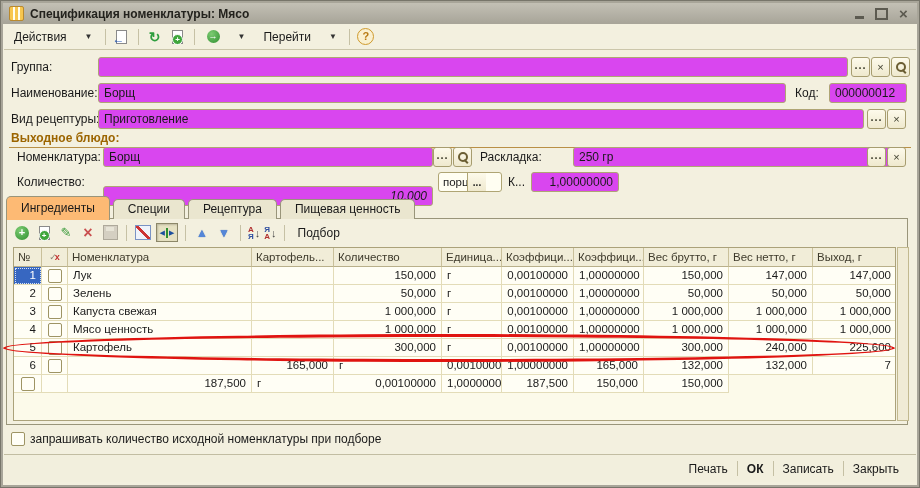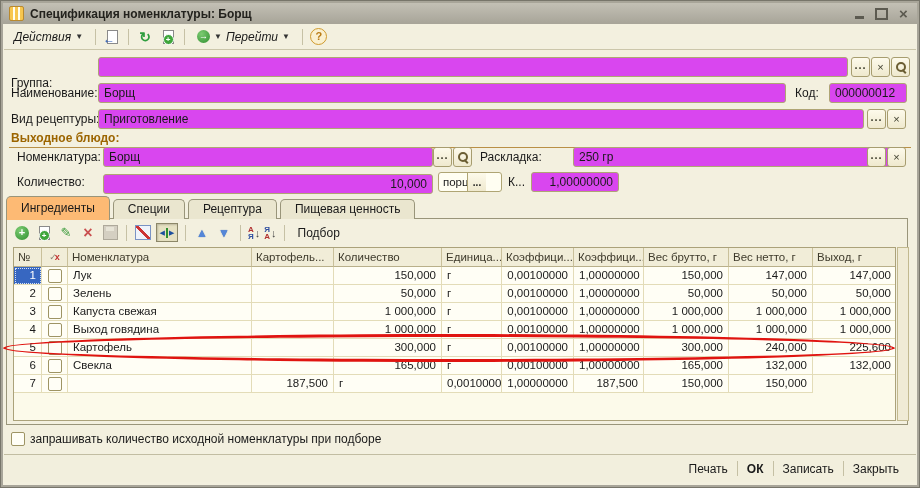--- a/index.html
+++ b/index.html
@@ -13,21 +13,21 @@
     repeating-linear-gradient(90deg,#F7C64F 0 3px,#FFFDF0 3px 5px);border-radius:2px;flex:0 0 auto;}
   .title-text{font-weight:bold;color:#23221D;white-space:nowrap;}
   .win-controls{margin-left:auto;display:flex;gap:7px;}
   .wc{width:15px;height:15px;display:flex;align-items:center;justify-content:center;color:#5C5A50;}
   .wc-min i{display:block;width:9px;height:3px;background:#5C5A50;margin-top:8px;}
   .wc-max i{display:block;width:9px;height:8px;border:2px solid #5C5A50;}
   .wc-close{font-size:15px;font-weight:bold;line-height:15px;}
   
   .toolbar{position:absolute;left:3px;top:23px;right:3px;height:25px;background:#F3F0DF;
     border-bottom:1px solid #CBC6AA;display:flex;align-items:center;padding:0 4px;gap:3px;}
-  .tbtn{display:flex;align-items:center;gap:4px;padding:2px 6px;border-radius:3px;cursor:default;font-style:italic;}
+  .tbtn{display:flex;align-items:center;gap:18px;padding:2px 6px;border-radius:3px;cursor:default;}
   .caret{font-size:8px;color:#333;}
   .sep{width:1px;height:16px;background:#C6C1A5;margin:0 3px;flex:0 0 auto;}
   .ticon{width:20px;height:19px;display:flex;align-items:center;justify-content:center;position:relative;}
   .mini-doc{width:9px;height:12px;background:#FFFFFF;border:1px solid #8A8A8A;position:relative;}
   .badge-plus{position:absolute;right:-1px;bottom:-2px;width:9px;height:9px;border-radius:50%;
     background:#3FA63C;color:#fff;font-size:8px;line-height:9px;text-align:center;font-weight:bold;border:1px solid #fff;}
   .blue-arr{position:absolute;left:1px;bottom:0;color:#2456B4;font-weight:bold;font-size:12px;}
   .refresh{color:#2E9E3E;font-weight:bold;font-size:14px;}
   .go-ball{width:13px;height:13px;border-radius:50%;background:radial-gradient(circle at 35% 30%,#7CCB72,#2F8F2F);
     color:#fff;font-size:9px;line-height:13px;text-align:center;font-weight:bold;}
@@ -105,21 +105,21 @@
   .red-ellipse{position:absolute;left:2px;top:333px;width:892px;height:28px;border:3px solid #E01410;
     border-radius:50%/50%;pointer-events:none;z-index:9;box-sizing:border-box;}
 </style>
 </head>
 <body>
 
 <div class="window">
 
   <div class="titlebar">
     <span class="title-icon"></span>
-    <span class="title-text">Спецификация номенклатуры: Борщ</span>
+    <span class="title-text">Спецификация номенклатуры: Мясо</span>
     <span class="win-controls">
       <span class="wc wc-min">
           <i></i>
         </span>
       <span class="wc wc-max">
           <i></i>
         </span>
       <span class="wc wc-close">×</span>
     </span>
   </div>
@@ -149,21 +149,21 @@
       <span class="caret">▼</span>
       <span>Перейти</span>
       <span class="caret">▼</span>
     </span>
     <span class="sep"></span>
     <span class="ticon">
       <span class="help-ball">?</span>
     </span>
   </div>
 
-  <span class="lbl" style="left:10px;top:56px;margin-top:16px;">Группа:</span>
+  <span class="lbl" style="left:10px;top:56px;">Группа:</span>
   <span class="fld" style="left:97px;top:56px;width:738px;"></span>
   <span class="fbtn" style="left:850px;top:56px;">
       <span class="dots">...</span>
     </span>
   <span class="fbtn" style="left:870px;top:56px;">×</span>
   <span class="fbtn" style="left:890px;top:56px;">
       <span class="mag">
         <i></i>
         <b></b>
       </span>
@@ -196,21 +196,21 @@
       </span>
     </span>
   <span class="lbl" style="left:479px;top:146px;">Раскладка:</span>
   <span class="fld" style="left:541px;top:146px;width:312px;margin-left:31px;">250 гр</span>
   <span class="fbtn" style="left:866px;top:146px;">
       <span class="dots">...</span>
     </span>
   <span class="fbtn" style="left:886px;top:146px;">×</span>
 
   <span class="lbl" style="left:16px;top:171px;">Количество:</span>
-  <span class="fld r" style="left:102px;top:173px;width:318px;">10,000</span>
+  <span class="fld r" style="left:102px;top:185px;width:318px;font-style:italic;">10,000</span>
   <span class="unitbox" style="left:437px;top:171px;width:64px;">
     <span class="utxt">порц</span>
     <span class="ubtn">...</span>
   </span>
   <span class="lbl" style="left:507px;top:171px;">К...</span>
   <span class="fld r" style="left:530px;top:171px;width:76px;">1,00000000</span>
 
   <div class="tabstrip">
     <span class="tab active">Ингредиенты</span>
     <span class="tab">Специи</span>
@@ -325,21 +325,21 @@
           <div class="bc k-unit">г</div>
           <div class="bc k-coef1 r">0,00100000</div>
           <div class="bc k-coef2 r">1,00000000</div>
           <div class="bc k-gross r">1 000,000</div>
           <div class="bc k-net r">1 000,000</div>
           <div class="bc k-out r">1 000,000</div>
           <div class="bc k-num r">4</div>
           <div class="bc k-flag">
             <span class="cb"></span>
           </div>
-          <div class="bc k-name">Выход говядина</div>
+          <div class="bc k-name">Мясо ценность</div>
           <div class="bc k-spec"></div>
           <div class="bc k-qty r">1 000,000</div>
           <div class="bc k-unit">г</div>
           <div class="bc k-coef1 r">0,00100000</div>
           <div class="bc k-coef2 r">1,00000000</div>
           <div class="bc k-gross r">1 000,000</div>
           <div class="bc k-net r">1 000,000</div>
           <div class="bc k-out r">1 000,000</div>
           <div class="bc k-num r">5</div>
           <div class="bc k-flag">
@@ -351,21 +351,20 @@
           <div class="bc k-unit">г</div>
           <div class="bc k-coef1 r">0,00100000</div>
           <div class="bc k-coef2 r">1,00000000</div>
           <div class="bc k-gross r">300,000</div>
           <div class="bc k-net r">240,000</div>
           <div class="bc k-out r">225,600</div>
           <div class="bc k-num r">6</div>
           <div class="bc k-flag">
             <span class="cb"></span>
           </div>
-          <div class="bc k-name">Свекла</div>
           <div class="bc k-spec"></div>
           <div class="bc k-qty r">165,000</div>
           <div class="bc k-unit">г</div>
           <div class="bc k-coef1 r">0,00100000</div>
           <div class="bc k-coef2 r">1,00000000</div>
           <div class="bc k-gross r">165,000</div>
           <div class="bc k-net r">132,000</div>
           <div class="bc k-out r">132,000</div>
           <div class="bc k-num r">7</div>
           <div class="bc k-flag">

